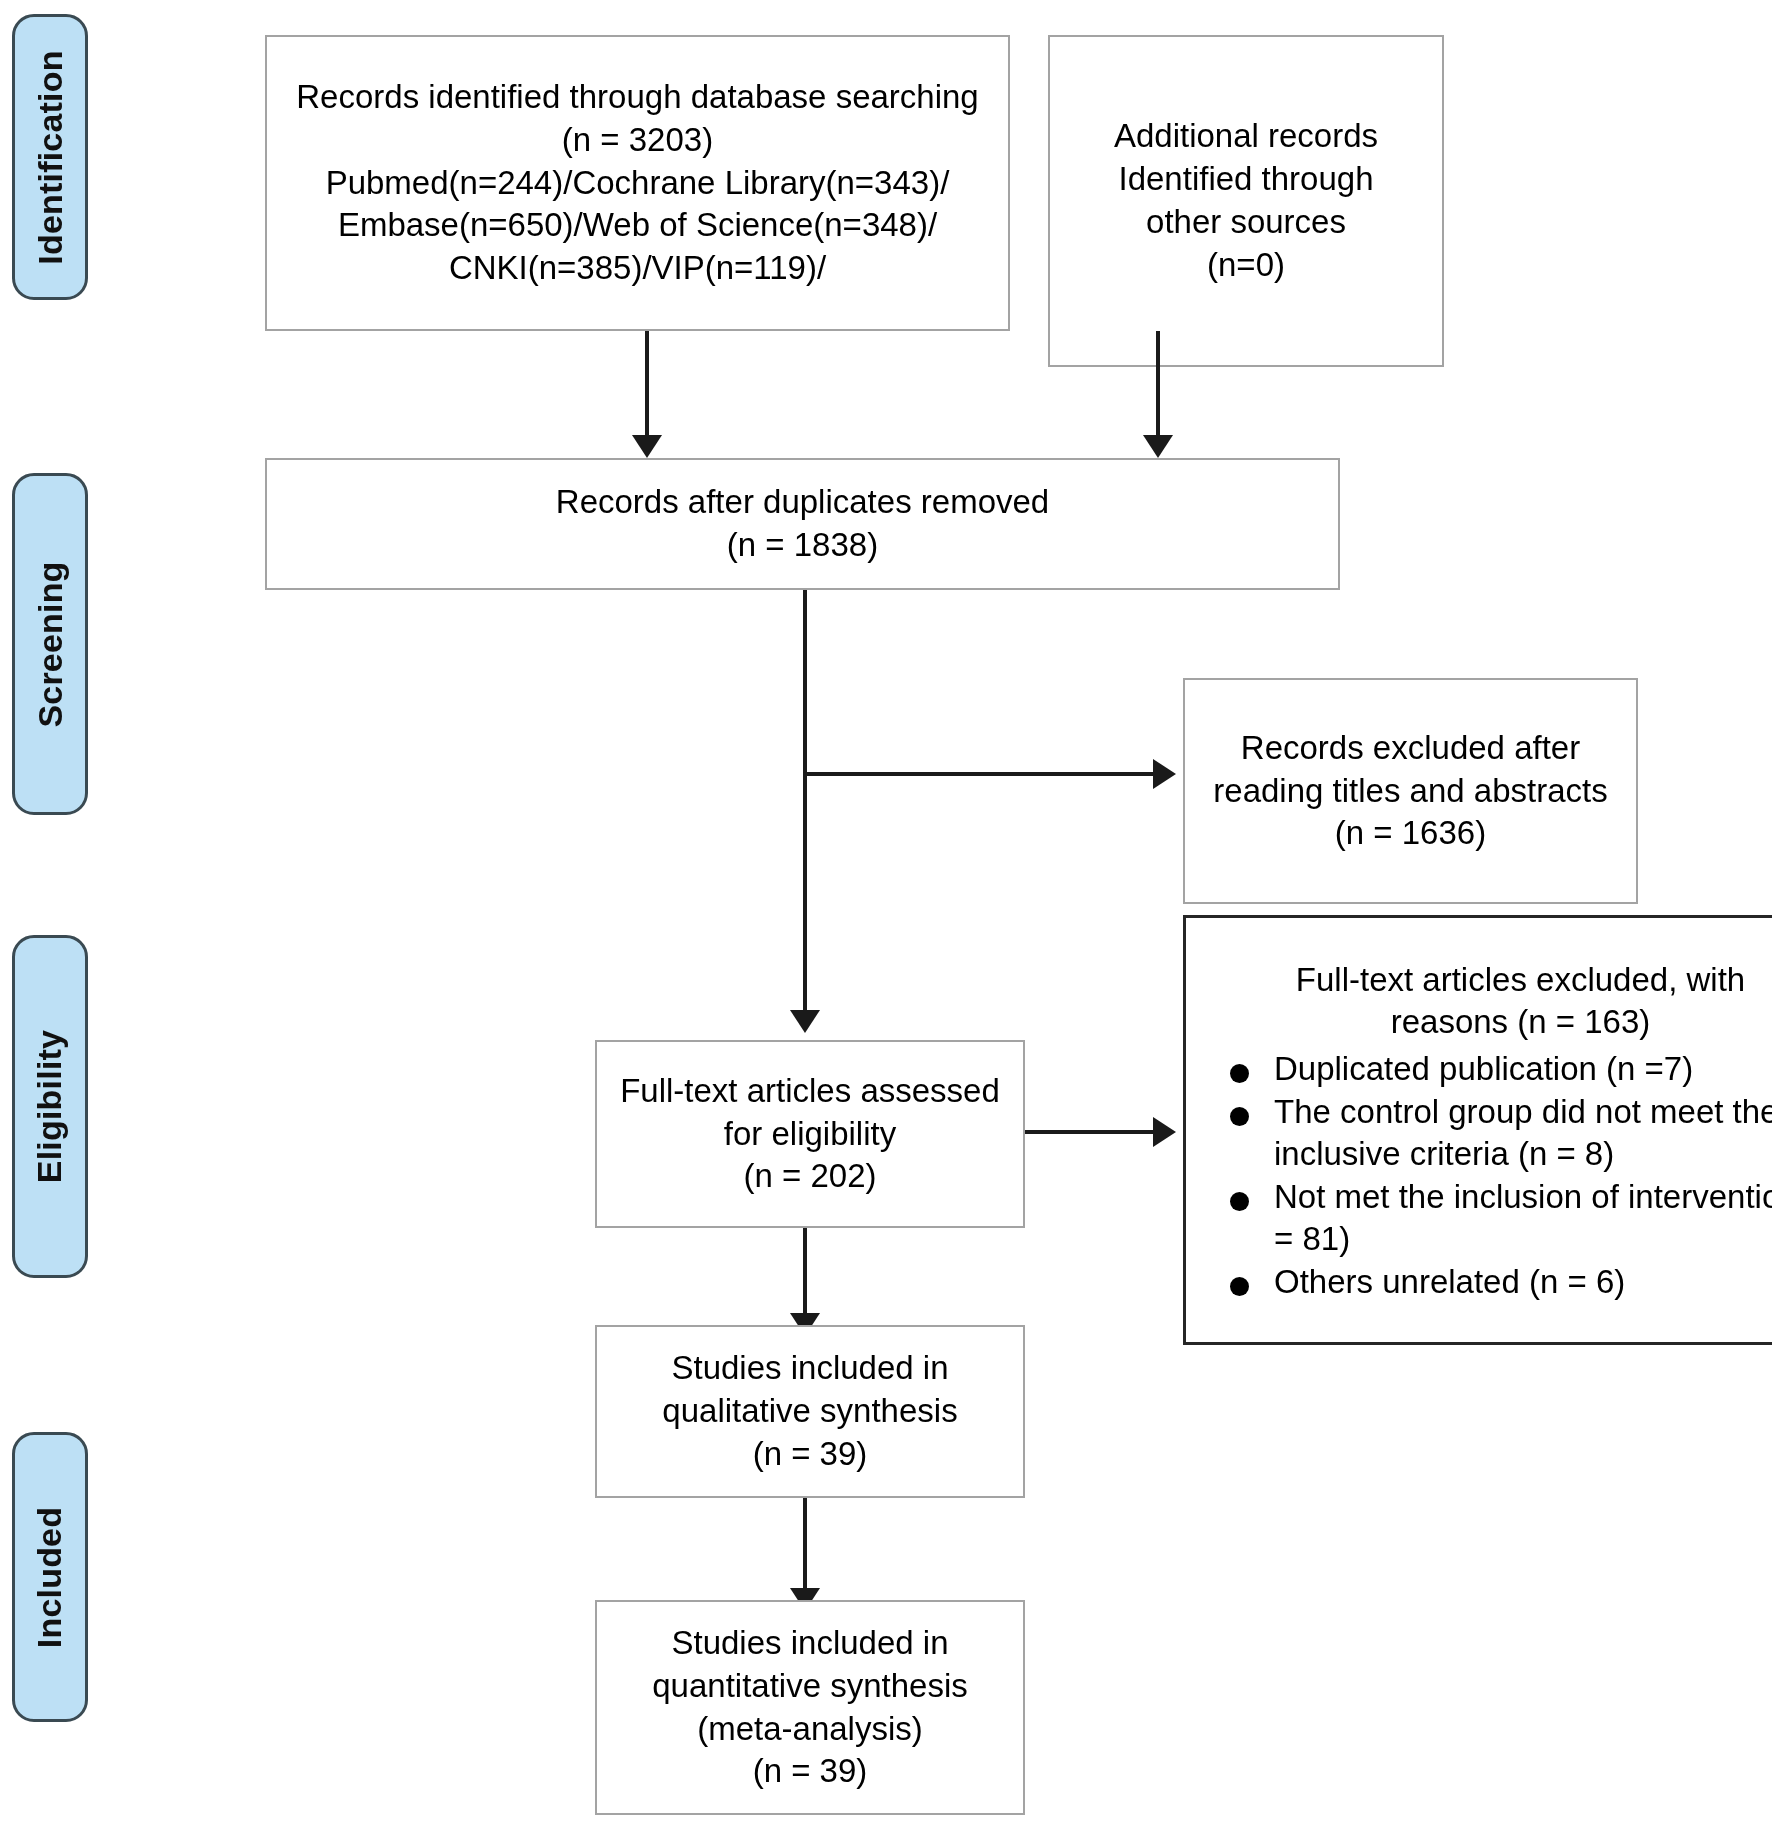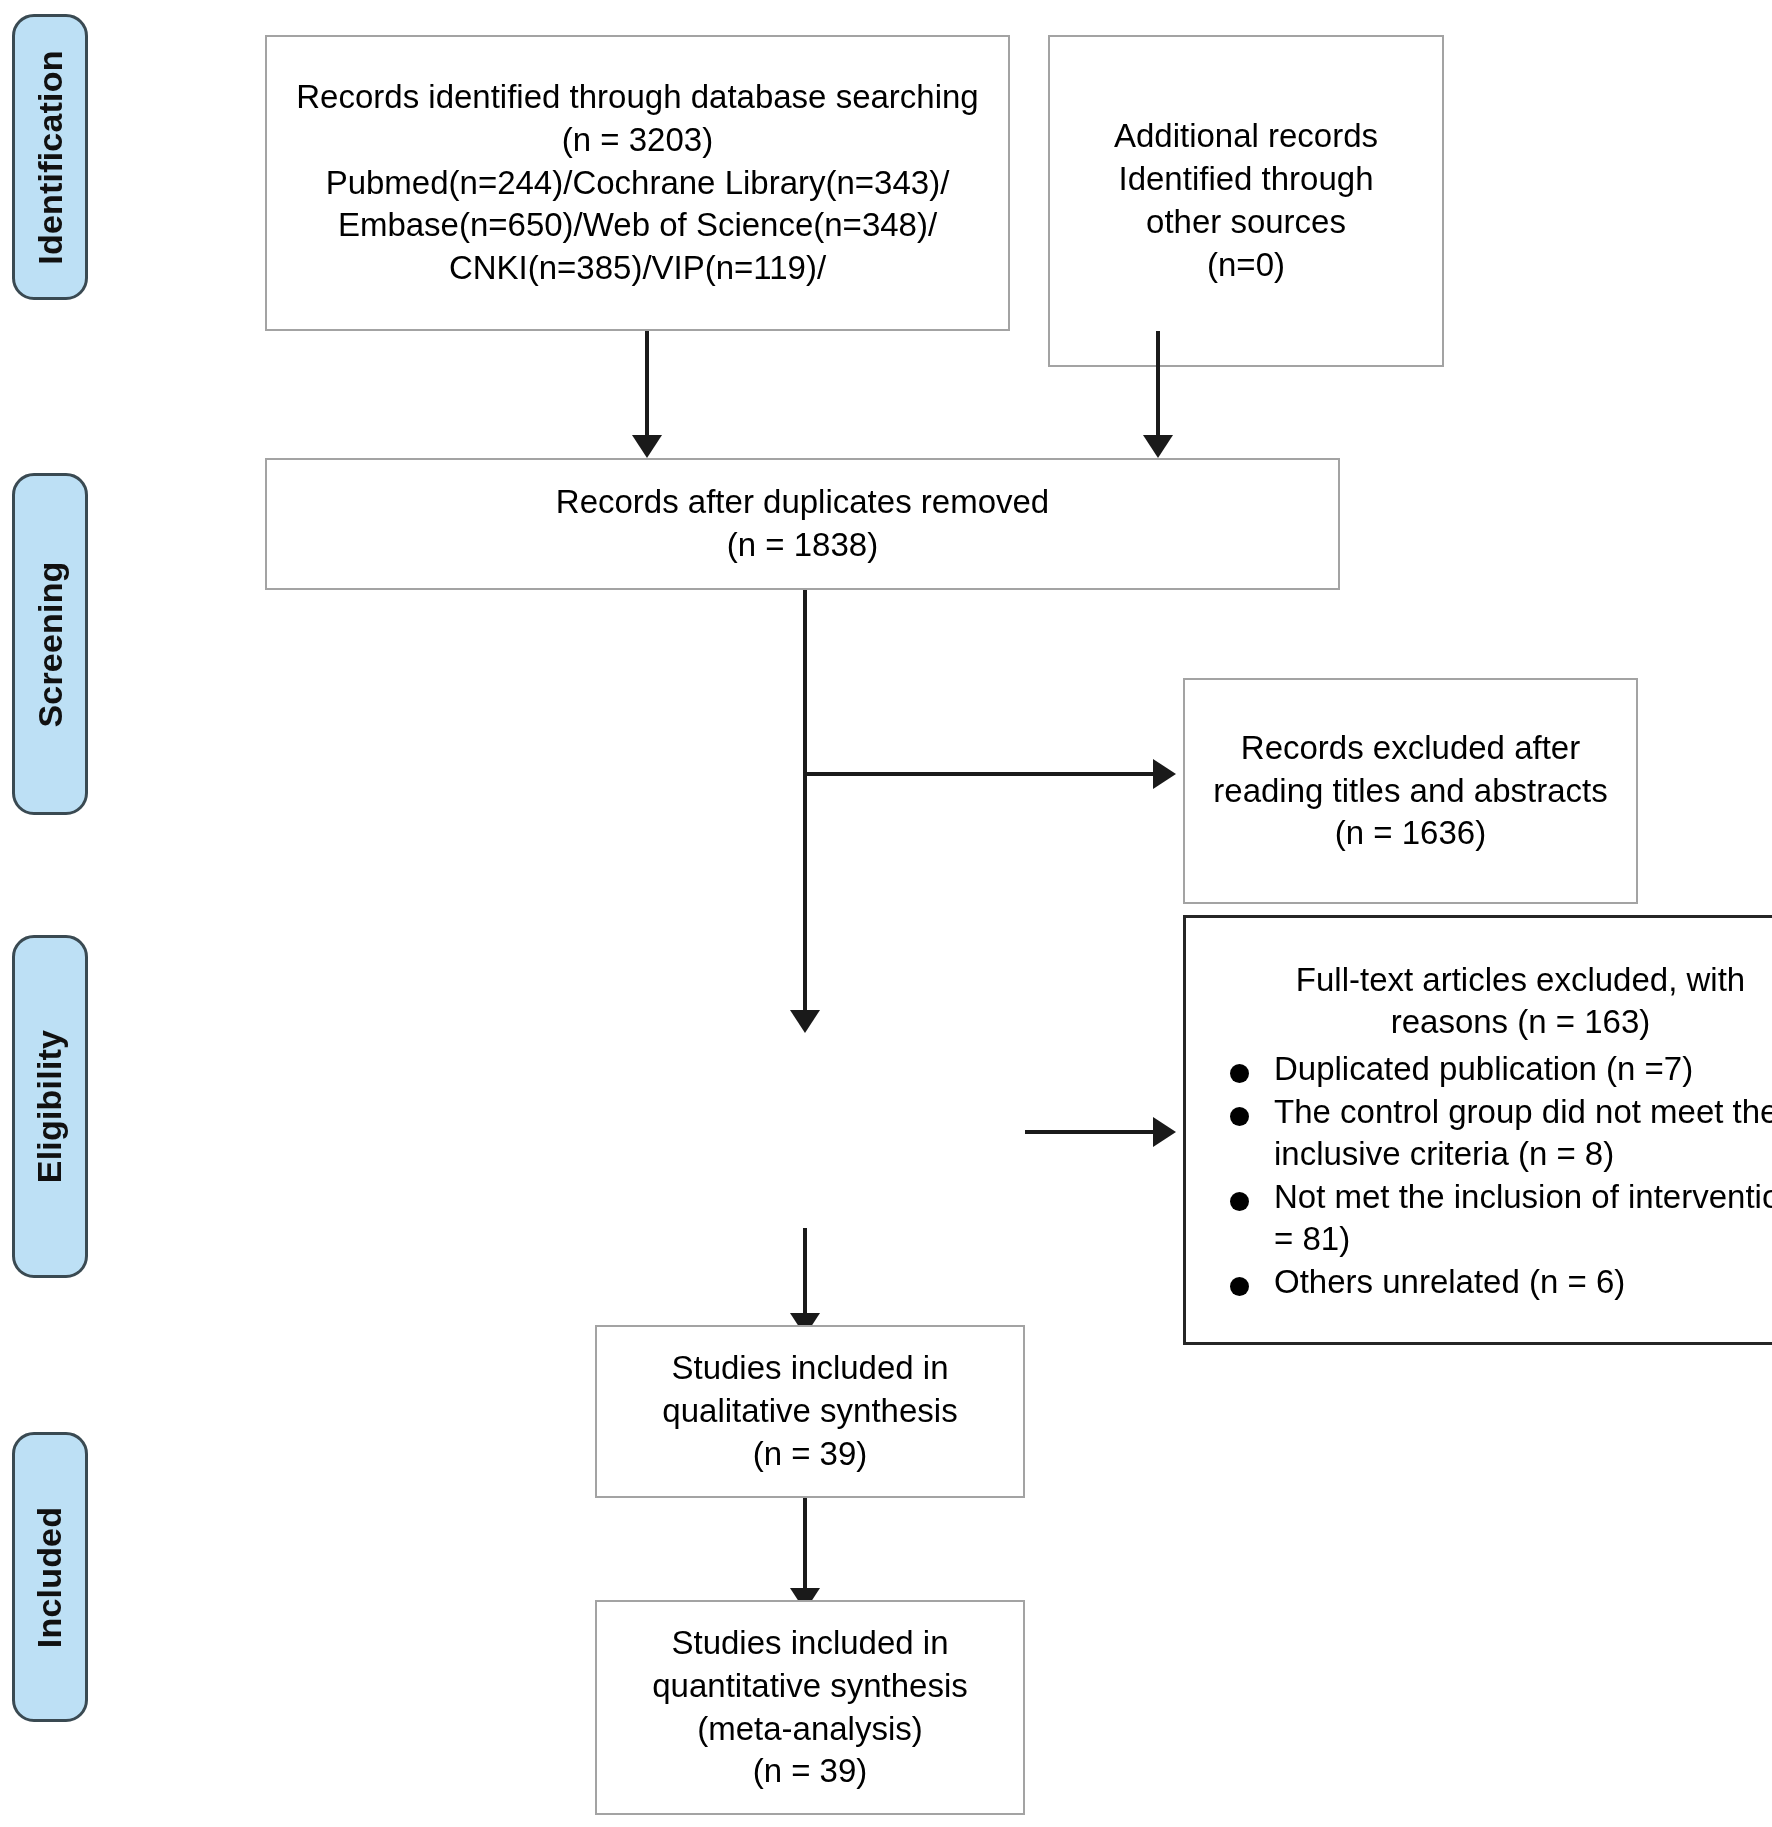--- a/index.html
+++ b/index.html
@@ -173,20 +173,25 @@
 
   <div class="h-line" style="left:803px; top:772px; width:350px;"></div>
   <div class="arrow-right" style="left:1153px; top:759px;"></div>
 
   <div class="flow-box" style="left:1183px; top:678px; width:455px; height:226px;">
     <span class="line">Records excluded after</span>
     <span class="line">reading titles and abstracts</span>
     <span class="line">(n = 1636)</span>
   </div>
 
+  <div class="flow-box" style="left:595px; top:1040px; width:430px; height:188px;">
+    <span class="line">Full-text articles assessed</span>
+    <span class="line">for eligibility</span>
+    <span class="line">(n = 202)</span>
+  </div>
 
   <div class="h-line" style="left:1025px; top:1130px; width:128px;"></div>
   <div class="arrow-right" style="left:1153px; top:1117px;"></div>
 
   <div class="excl-box" style="left:1183px; top:915px; width:675px; height:430px;">
     <div class="excl-head">
       <span class="line">Full-text articles excluded, with</span><br>
       <span class="line">reasons (n = 163)</span>
     </div>
     <ul class="excl-list">

